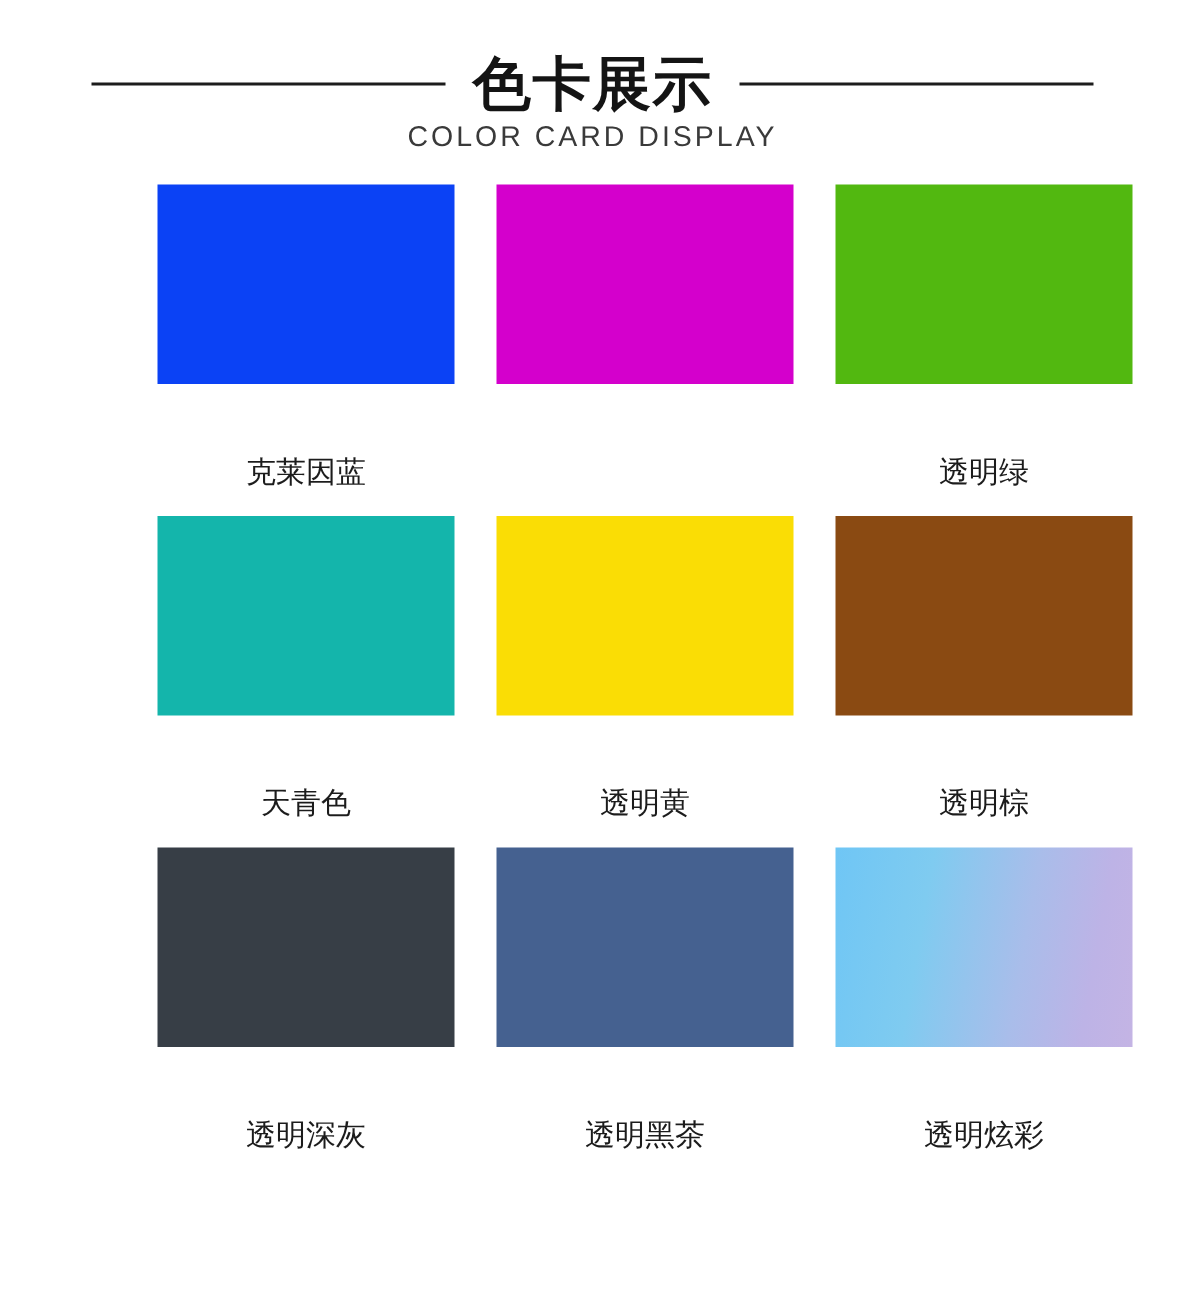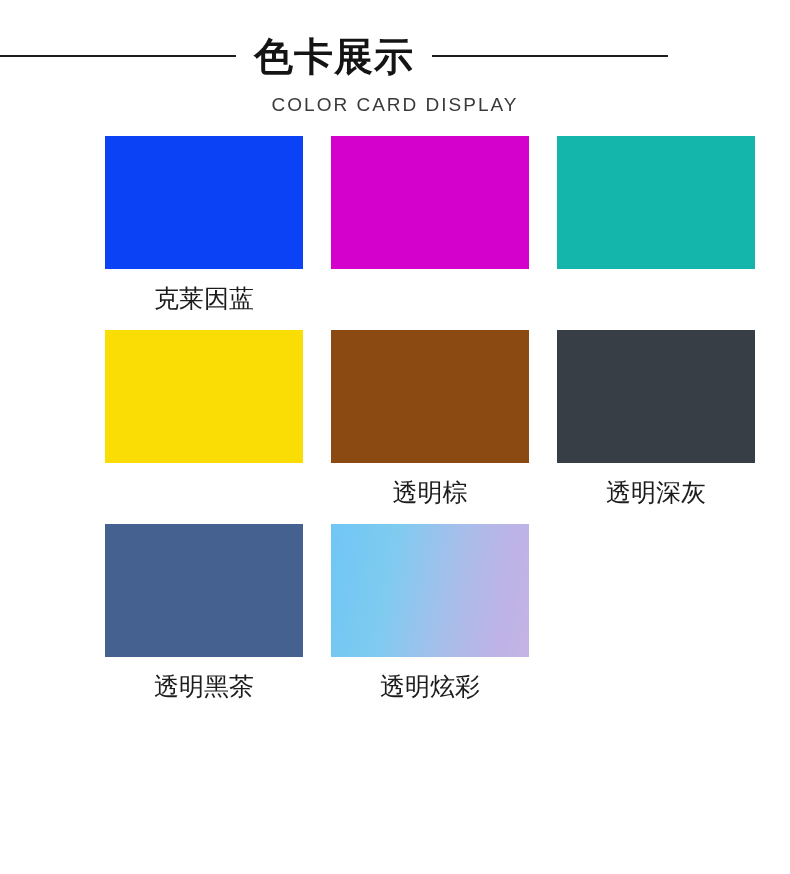--- a/index.html
+++ b/index.html
@@ -25,41 +25,41 @@
 
   
   .header {
     width: 790px;
     padding-top: 30px;
     text-align: center;
   }
   .title-row {
     display: flex;
     align-items: center;
+    justify-content: center;
     height: 52px;
   }
   .rule {
     height: 2px;
     background: #1c1c1c;
     width: 236px;
     flex: 0 0 auto;
   }
   .rule.left  { margin-right: 18px; }
   .rule.right { margin-left: 18px; }
   .main-title {
     font-size: 39px;
     font-weight: bold;
     line-height: 1;
     letter-spacing: 1px;
     color: #141414;
     white-space: nowrap;
     flex: 0 0 auto;
   }
   .subtitle {
-    margin-top: 13px;
     font-size: 19px;
     letter-spacing: 2.0px;
     color: #3a3a3a;
     font-weight: 400;
     line-height: 1.1;
   }
 
   
   .grid {
     margin: 0 auto;
@@ -79,27 +79,28 @@
   }
   .cell {
     width: 198px;
   }
   .swatch {
     width: 198px;
     height: 133px;
     display: block;
   }
   .caption {
-    font-size: 25px;
+    font-size: 20px;
     color: #1c1c1c;
     text-align: center;
     line-height: 1;
     padding-top: 17px;
     padding-bottom: 19px;
     white-space: nowrap;
+    margin-top: 32px;
   }
 </style>
 </head>
 <body>
 
 <div class="page">
 
   <div class="header">
     <div class="title-row">
       <span class="rule left"></span>
@@ -112,24 +113,30 @@
   <div class="grid-wrap">
     <div class="grid" id="swatch-grid">
         <div class="cell">
           <div class="swatch" style="background-color: rgb(11, 66, 245);"></div>
           <div class="caption">克莱因蓝</div>
         </div>
         <div class="cell">
           <div class="swatch" style="background-color: rgb(212, 0, 204);"></div>
         </div>
         <div class="cell">
+          <div class="swatch" style="background-color: rgb(82, 184, 16);"></div>
+          <div class="caption">透明绿</div>
+        </div>
+        <div class="cell">
           <div class="swatch" style="background-color: rgb(20, 181, 171);"></div>
+          <div class="caption">天青色</div>
         </div>
         <div class="cell">
           <div class="swatch" style="background-color: rgb(250, 221, 5);"></div>
+          <div class="caption">透明黄</div>
         </div>
         <div class="cell">
           <div class="swatch" style="background-color: rgb(138, 74, 18);"></div>
           <div class="caption">透明棕</div>
         </div>
         <div class="cell">
           <div class="swatch" style="background-color: rgb(55, 62, 70);"></div>
           <div class="caption">透明深灰</div>
         </div>
         <div class="cell">

